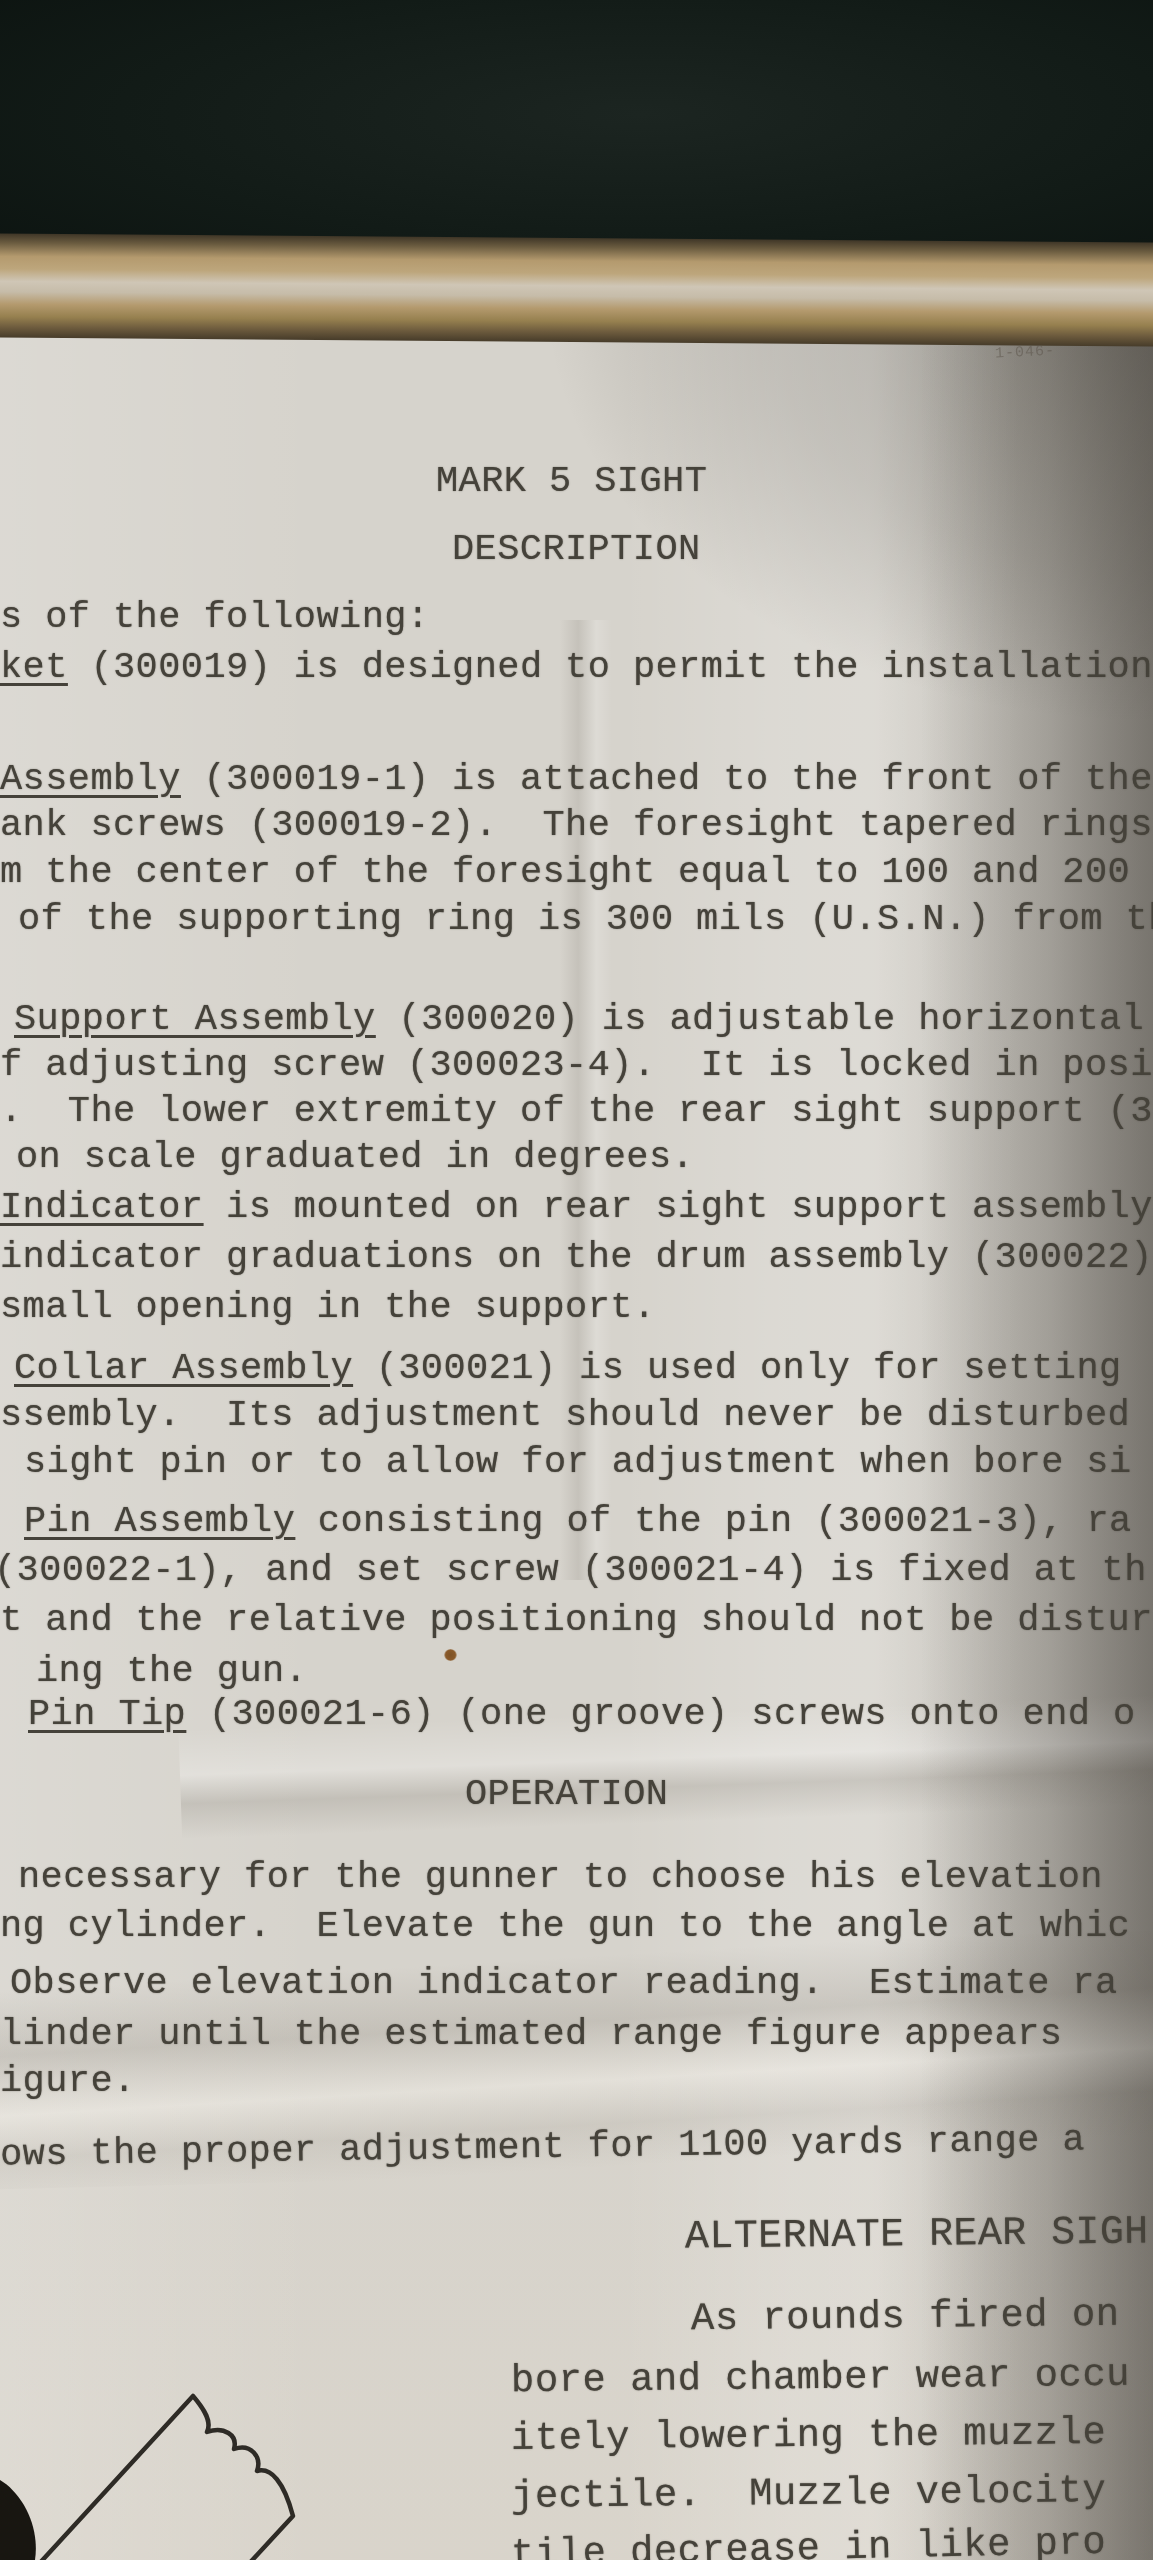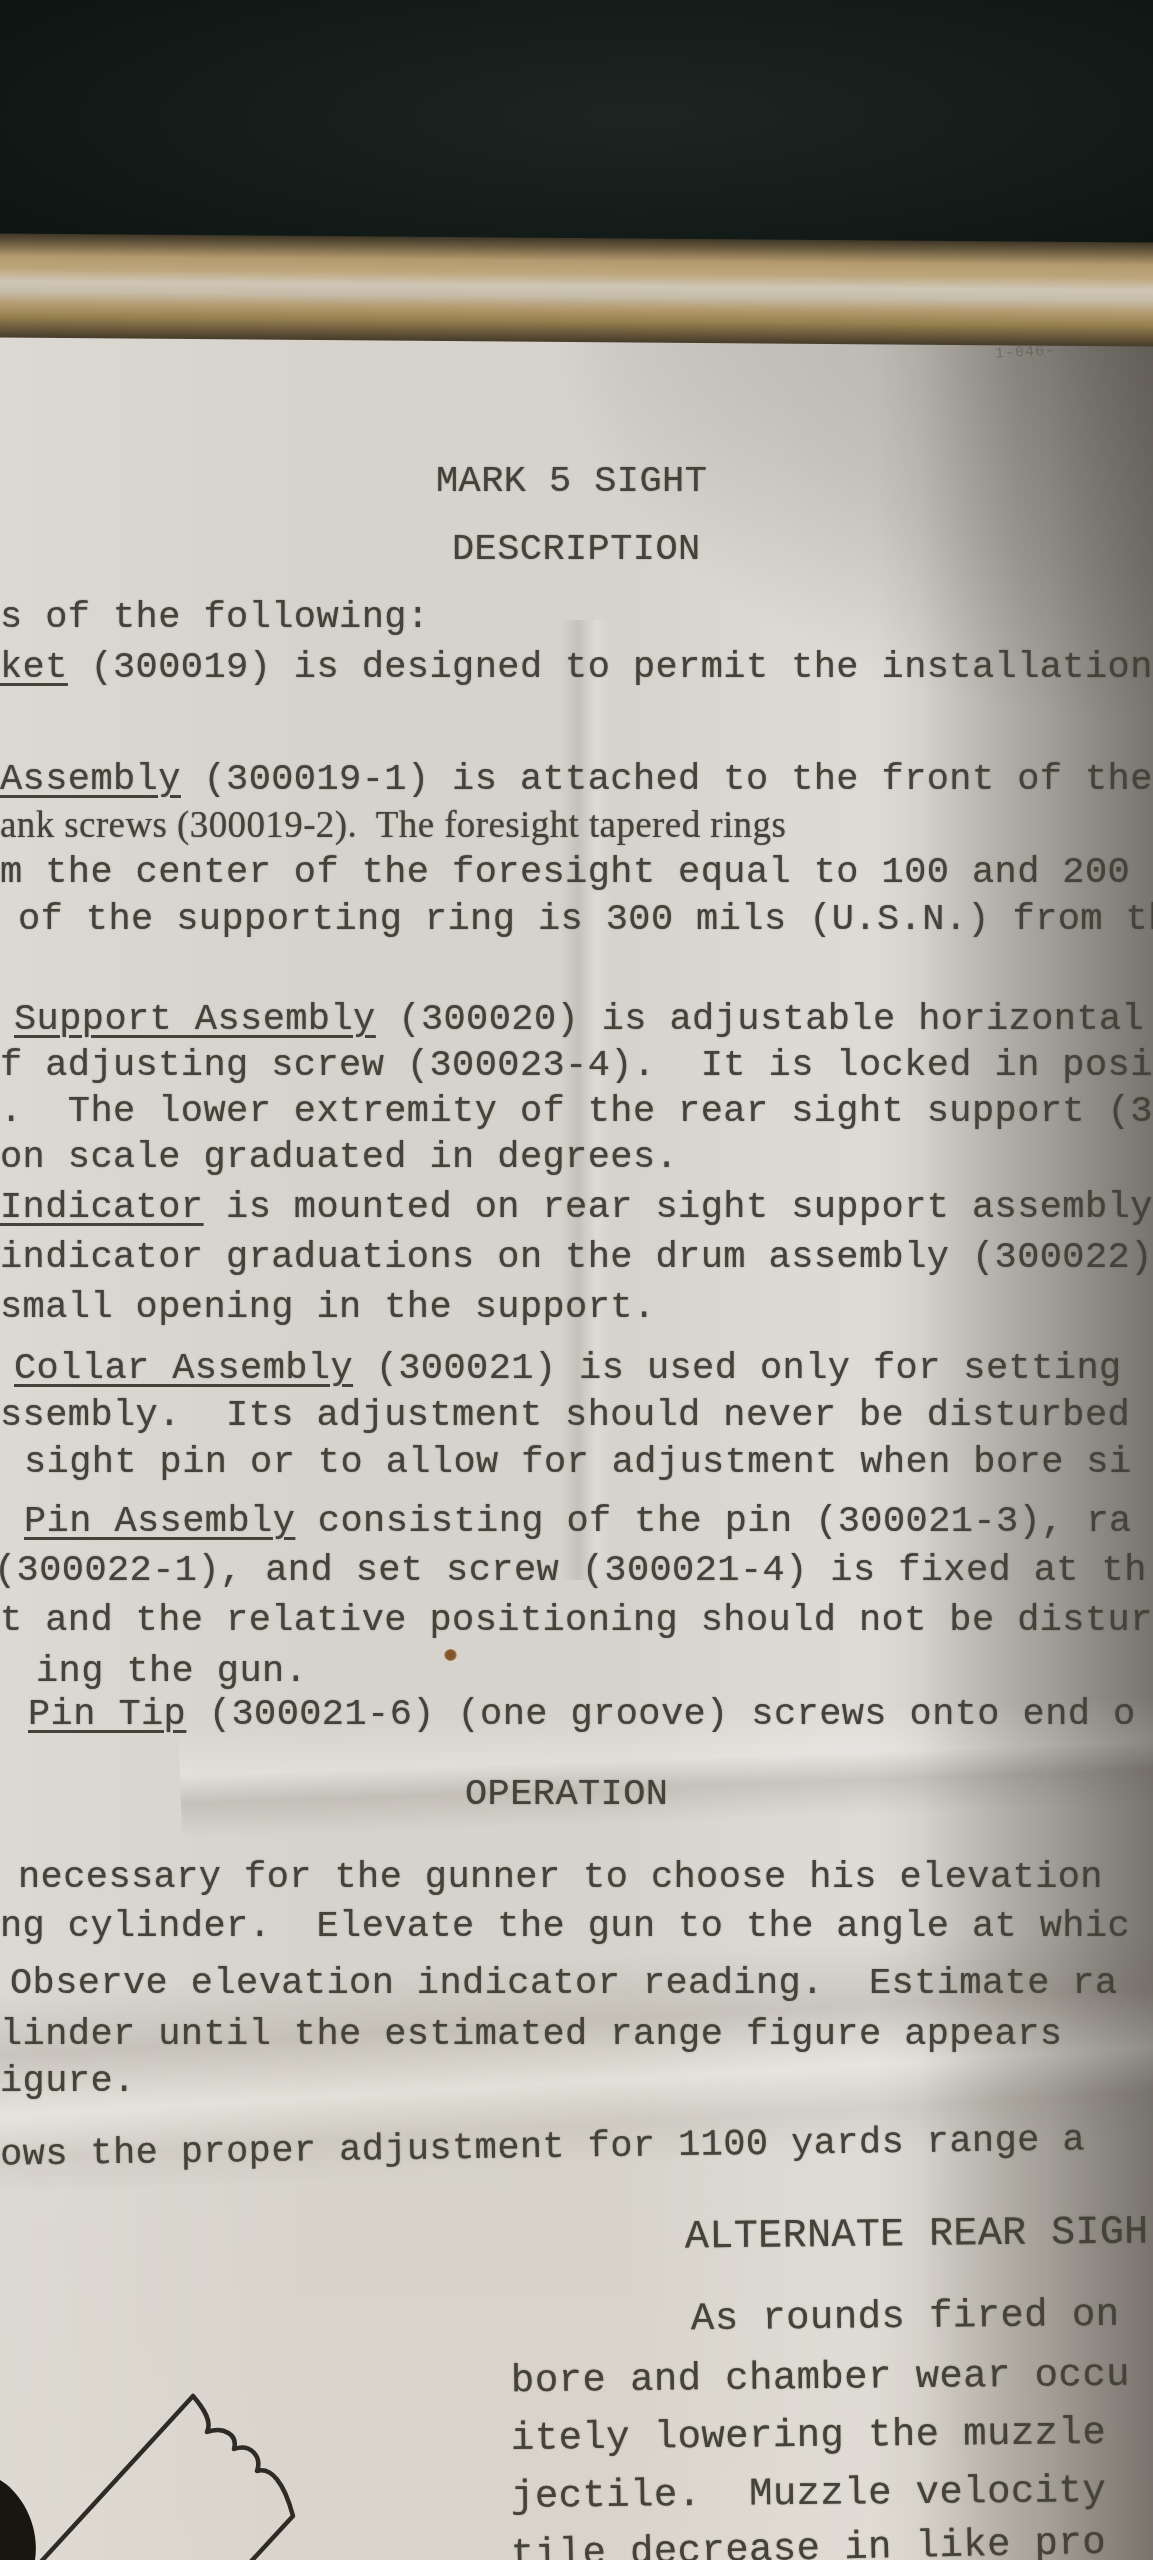--- a/index.html
+++ b/index.html
@@ -111,27 +111,27 @@
              L 40 460" fill="none" stroke="#2e2b26" stroke-width="4.5" stroke-linejoin="round"></path>
     <path d="M 0 150 C 22 163 40 196 35 230 L 0 230 Z" fill="#181611"></path>
   </svg>
 
   <div class="text-layer" id="text-layer">
       <div class="line" style="left: 436px; top: 460px;"><span>MARK 5 SIGHT</span></div>
       <div class="line" style="left: 452px; top: 528px;"><span>DESCRIPTION</span></div>
       <div class="line" style="left: 0px; top: 596px;"><span>s of the following:</span></div>
       <div class="line" style="left: 0px; top: 646px;"><span class="u">ket</span><span> (300019) is designed to permit the installation</span></div>
       <div class="line" style="left: 0px; top: 758px;"><span class="u">Assembly</span><span> (300019-1) is attached to the front of the</span></div>
-      <div class="line" style="left: 0px; top: 804px; font-family: Liberation Serif, serif;"><span>ank screws (300019-2).  The foresight tapered rings</span></div>
+      <div class="line" style="left: 0px; top: 804px;"><span>ank screws (300019-2).  The foresight tapered rings</span></div>
       <div class="line" style="left: 0px; top: 851px;"><span>m the center of the foresight equal to 100 and 200 m</span></div>
       <div class="line" style="left: 18px; top: 898px;"><span>of the supporting ring is 300 mils (U.S.N.) from th</span></div>
       <div class="line" style="left: 14px; top: 998px;"><span class="u">Support Assembly</span><span> (300020) is adjustable horizontal</span></div>
       <div class="line" style="left: 0px; top: 1044px;"><span>f adjusting screw (300023-4).  It is locked in posi</span></div>
       <div class="line" style="left: 0px; top: 1090px;"><span>.  The lower extremity of the rear sight support (3</span></div>
-      <div class="line" style="left: 0px; top: 1136px;"><span>on scale graduated in degrees.</span></div>
+      <div class="line" style="left: 0px; top: 1136px; padding-left: 16px;"><span>on scale graduated in degrees.</span></div>
       <div class="line" style="left: 0px; top: 1186px;"><span class="u">Indicator</span><span> is mounted on rear sight support assembly</span></div>
       <div class="line" style="left: 0px; top: 1236px;"><span>indicator graduations on the drum assembly (300022)</span></div>
       <div class="line" style="left: 0px; top: 1286px;"><span>small opening in the support.</span></div>
       <div class="line" style="left: 14px; top: 1347px;"><span class="u">Collar Assembly</span><span> (300021) is used only for setting</span></div>
       <div class="line" style="left: 0px; top: 1394px;"><span>ssembly.  Its adjustment should never be disturbed</span></div>
       <div class="line" style="left: 24px; top: 1441px;"><span>sight pin or to allow for adjustment when bore si</span></div>
       <div class="line" style="left: 24px; top: 1500px;"><span class="u">Pin Assembly</span><span> consisting of the pin (300021-3), ra</span></div>
       <div class="line" style="left: -6px; top: 1549px;"><span>(300022-1), and set screw (300021-4) is fixed at th</span></div>
       <div class="line" style="left: 0px; top: 1599px;"><span>t and the relative positioning should not be distur</span></div>
       <div class="line" style="left: 0px; top: 1650px; margin-left: 36px;"><span>ing the gun.</span></div>

